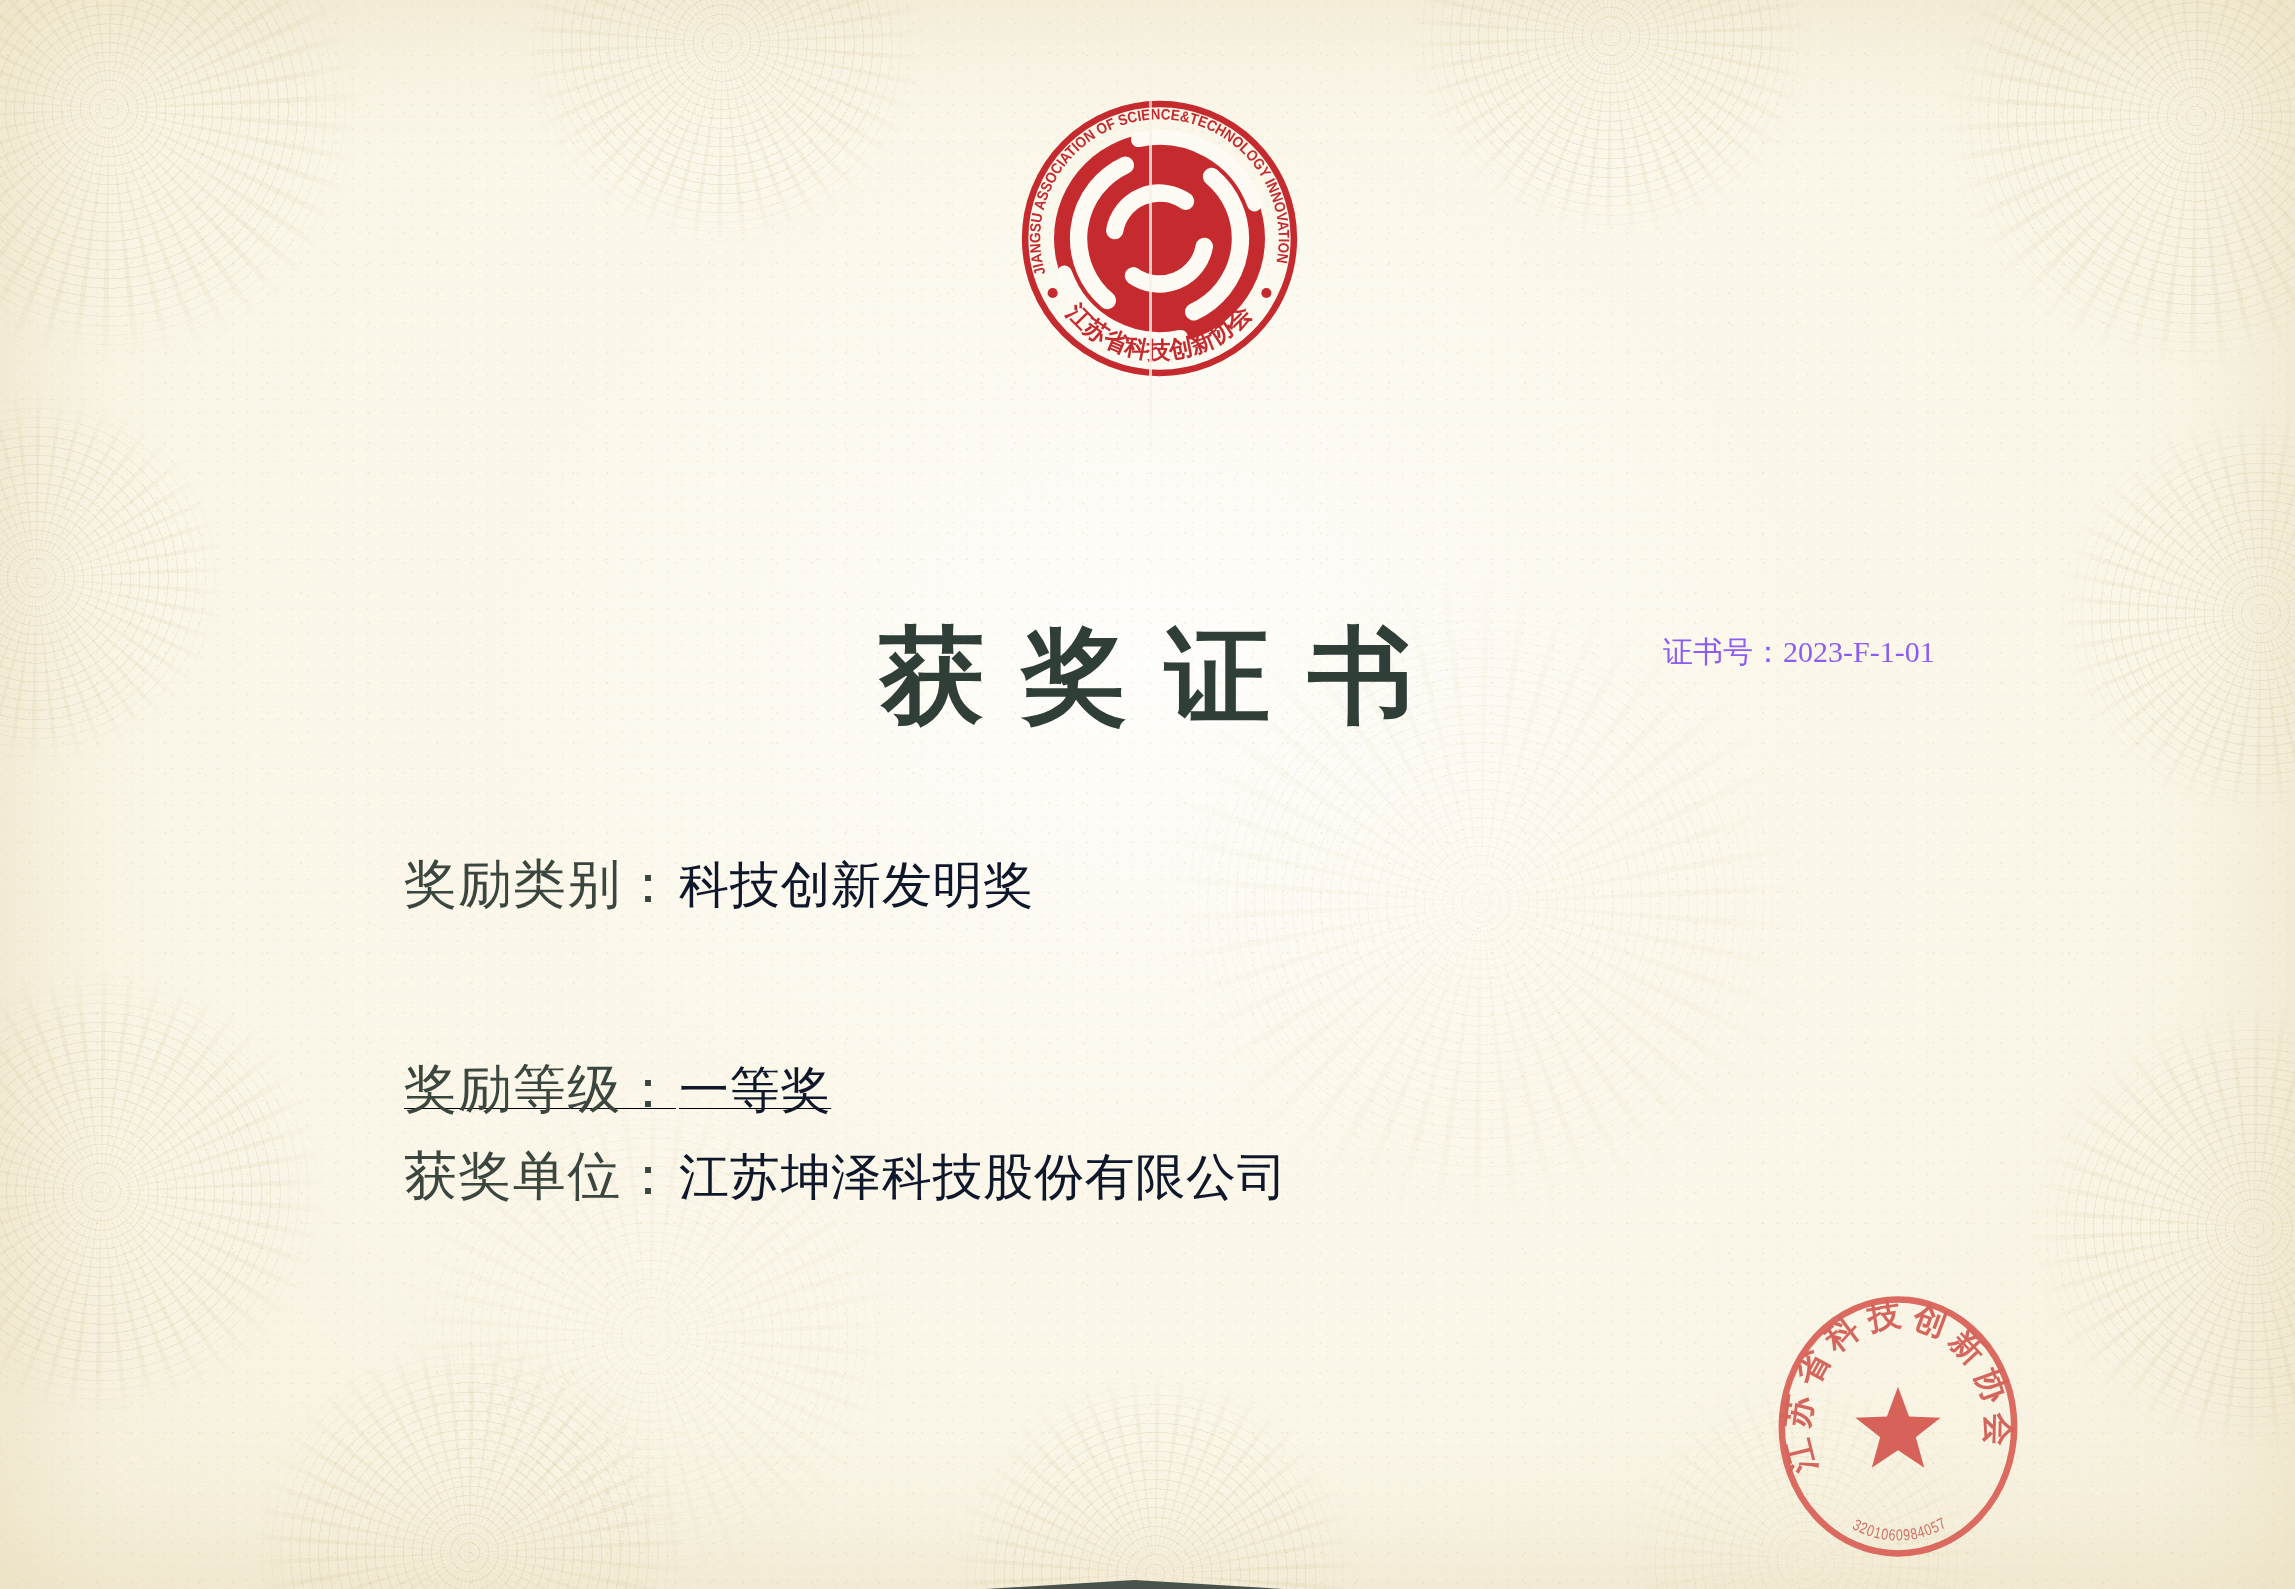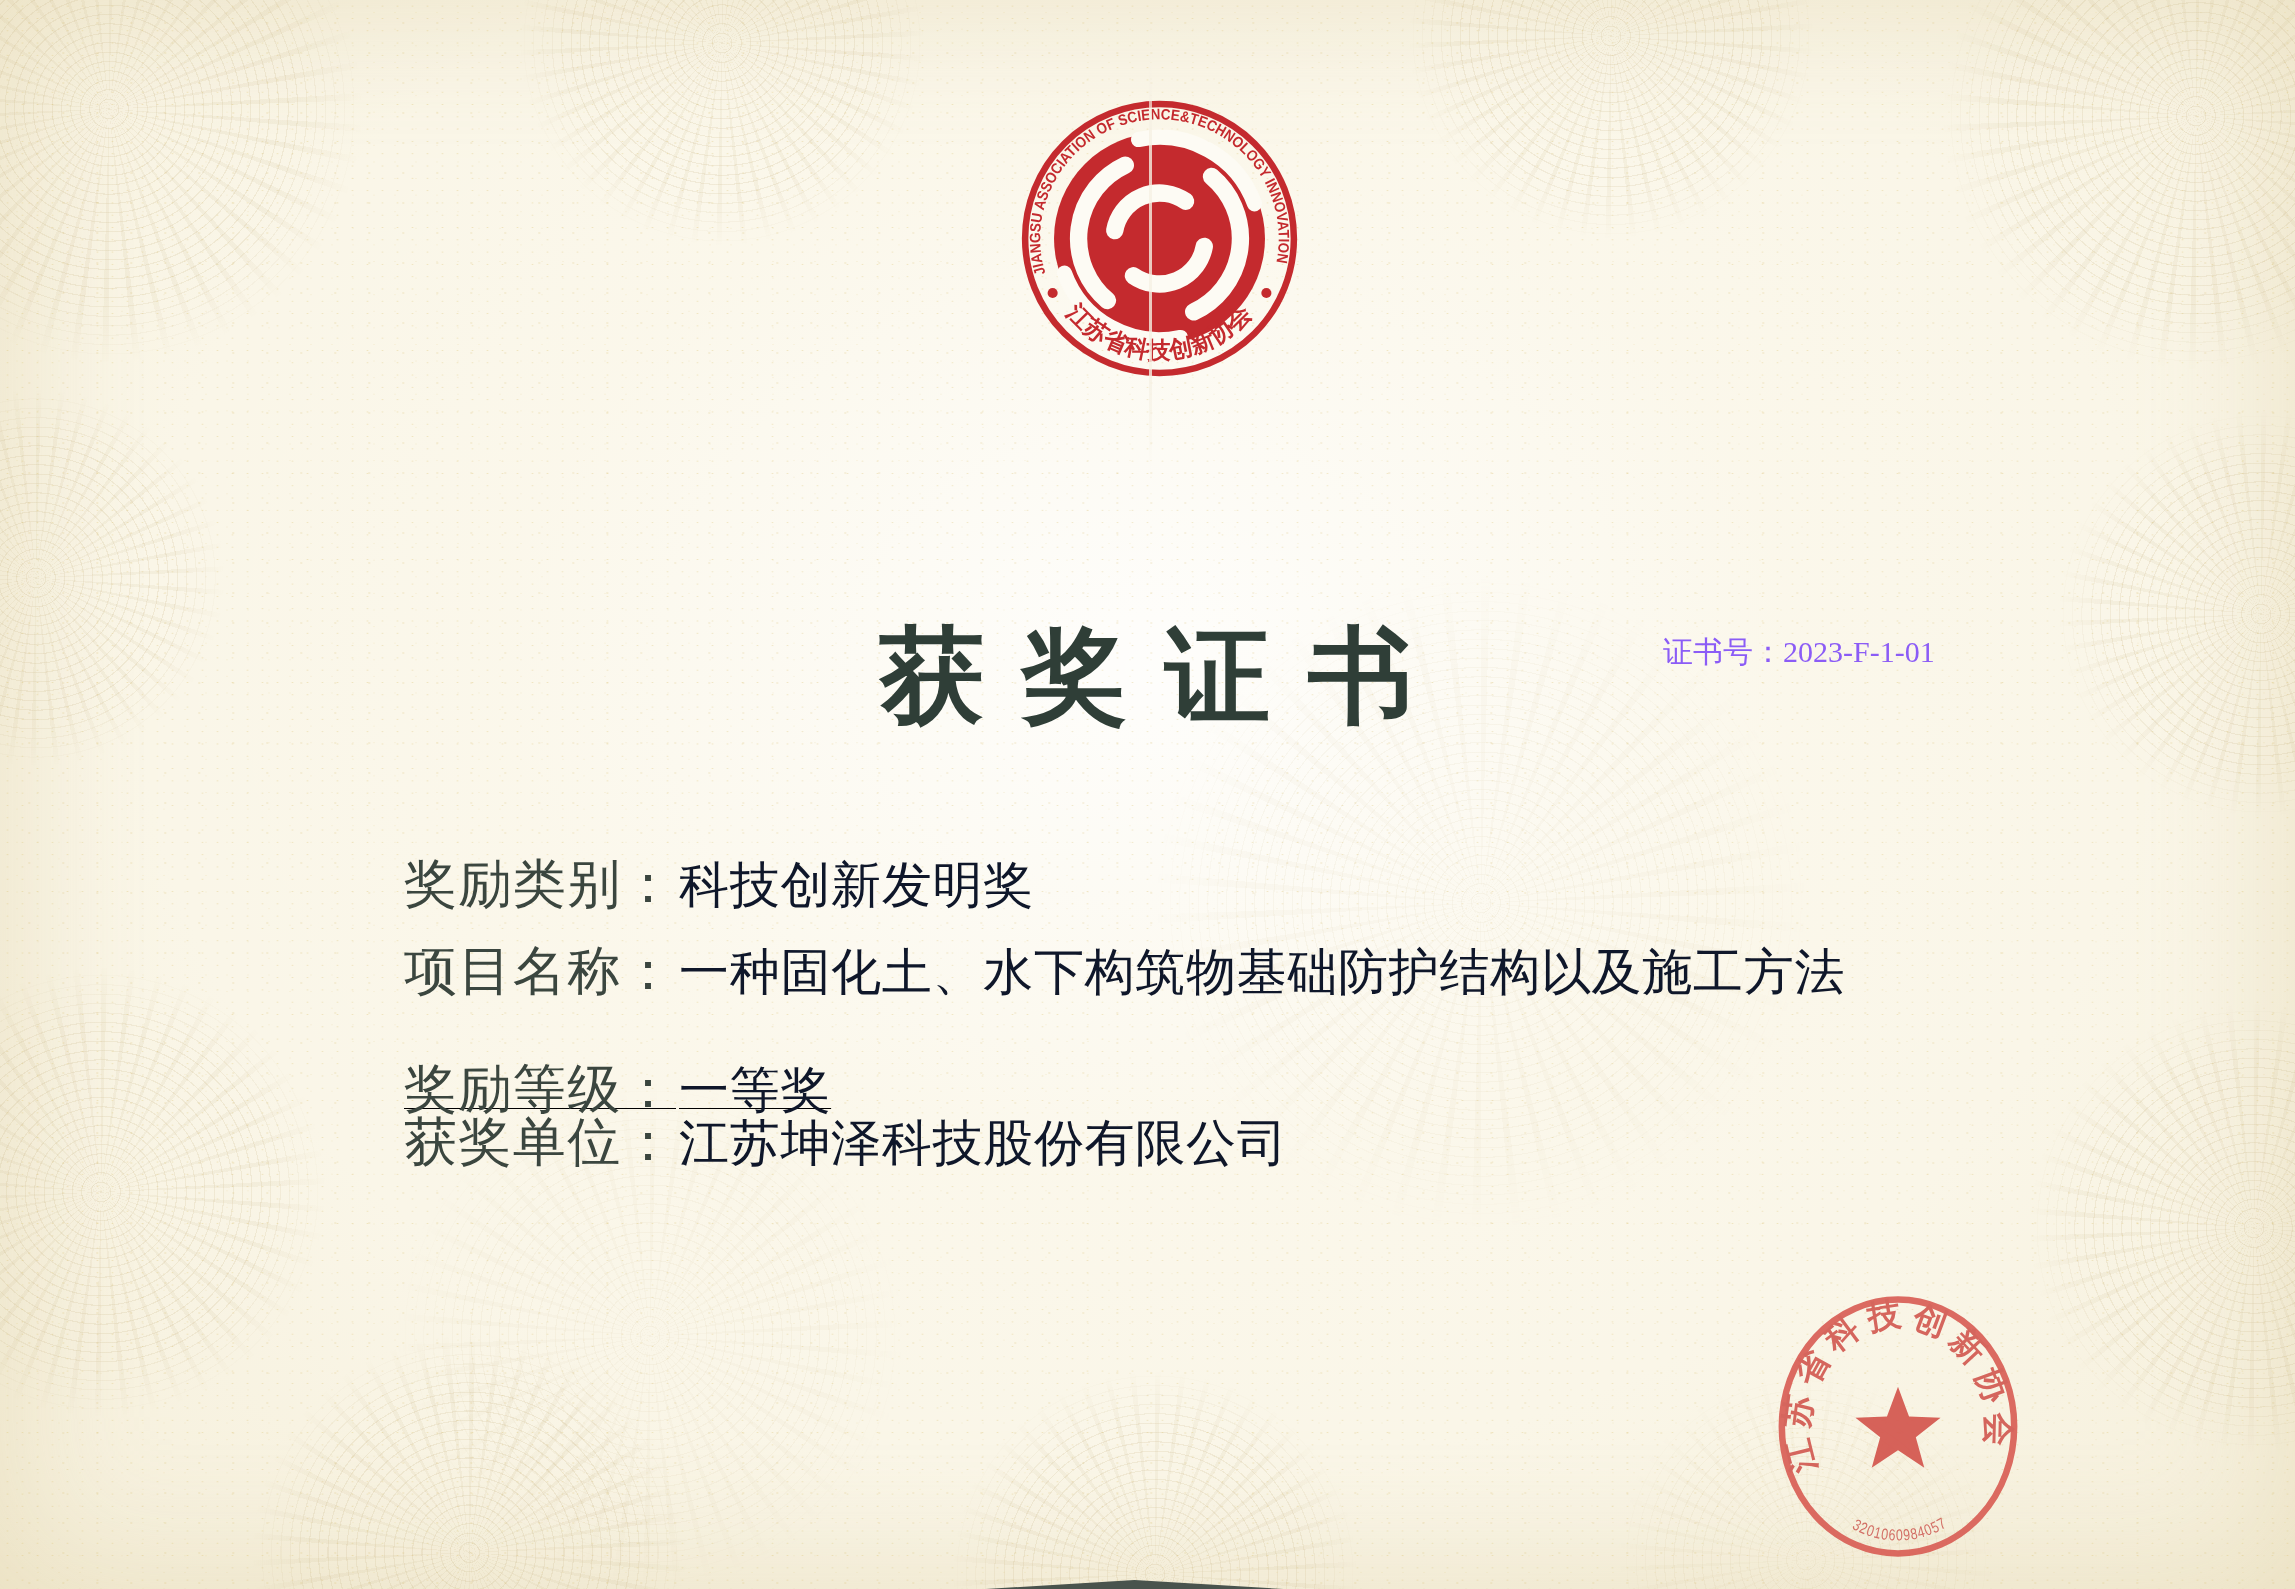--- a/index.html
+++ b/index.html
@@ -59,21 +59,21 @@
   }
   .certno{
     position:absolute;left:1663px;top:637px;z-index:3;
     font-size:30px;color:#8b5cf6;line-height:1;white-space:nowrap;
   }
   .field-row{
     position:absolute;left:404px;z-index:3;white-space:nowrap;line-height:1;
   }
   .field-label{font-size:53px;color:#3b463f;letter-spacing:1.4px;margin-top:20px;}
   .field-value{font-size:50px;color:#0f172a;letter-spacing:0.7px;margin-left:3px;}
-  .row1{top:858px;} .row2{top:945px;} .row3{top:1063px;text-decoration:underline;} .row4{top:1116px;}
+  .row1{top:858px;} .row2{top:945px;} .row3{top:1063px;text-decoration:underline;} .row4{top:1150px;}
   .seal{position:absolute;left:1775px;top:1293px;width:246px;height:267px;z-index:2;opacity:.92;}
   .date{
     position:absolute;left:1648px;top:1364px;z-index:4;
     font-size:51px;letter-spacing:0;color:#3c4136;line-height:1;white-space:nowrap;
   }
   .scan-edge{
     position:absolute;left:979px;top:1580px;width:311px;height:9.4px;z-index:5;
     background:#49534d;
     clip-path:polygon(0 100%, 50% 0, 100% 100%);
   }
@@ -133,23 +133,20 @@
 
   <div class="heading">获 奖 证 书</div>
 
   <div class="certno">
     <span>证书号：</span><span>2023-F-1-01</span>
   </div>
 
   <div class="field-row row1">
     <span class="field-label">奖励类别：</span><span class="field-value">科技创新发明奖</span>
   </div>
-  <div class="field-row row2">
-    <span class="field-label">项目名称：</span><span class="field-value">一种固化土、水下构筑物基础防护结构以及施工方法</span>
-  </div>
   <div class="field-row row3">
     <span class="field-label">奖励等级：</span><span class="field-value">一等奖</span>
   </div>
   <div class="field-row row4">
     <span class="field-label">获奖单位：</span><span class="field-value">江苏坤泽科技股份有限公司</span>
   </div>
 
   <svg class="seal" viewBox="0 0 340 370">
     <defs>
       <path id="sealRing" d="M 57.6 243.7 A 124 139 0 1 1 282.4 243.7" fill="none"></path>

